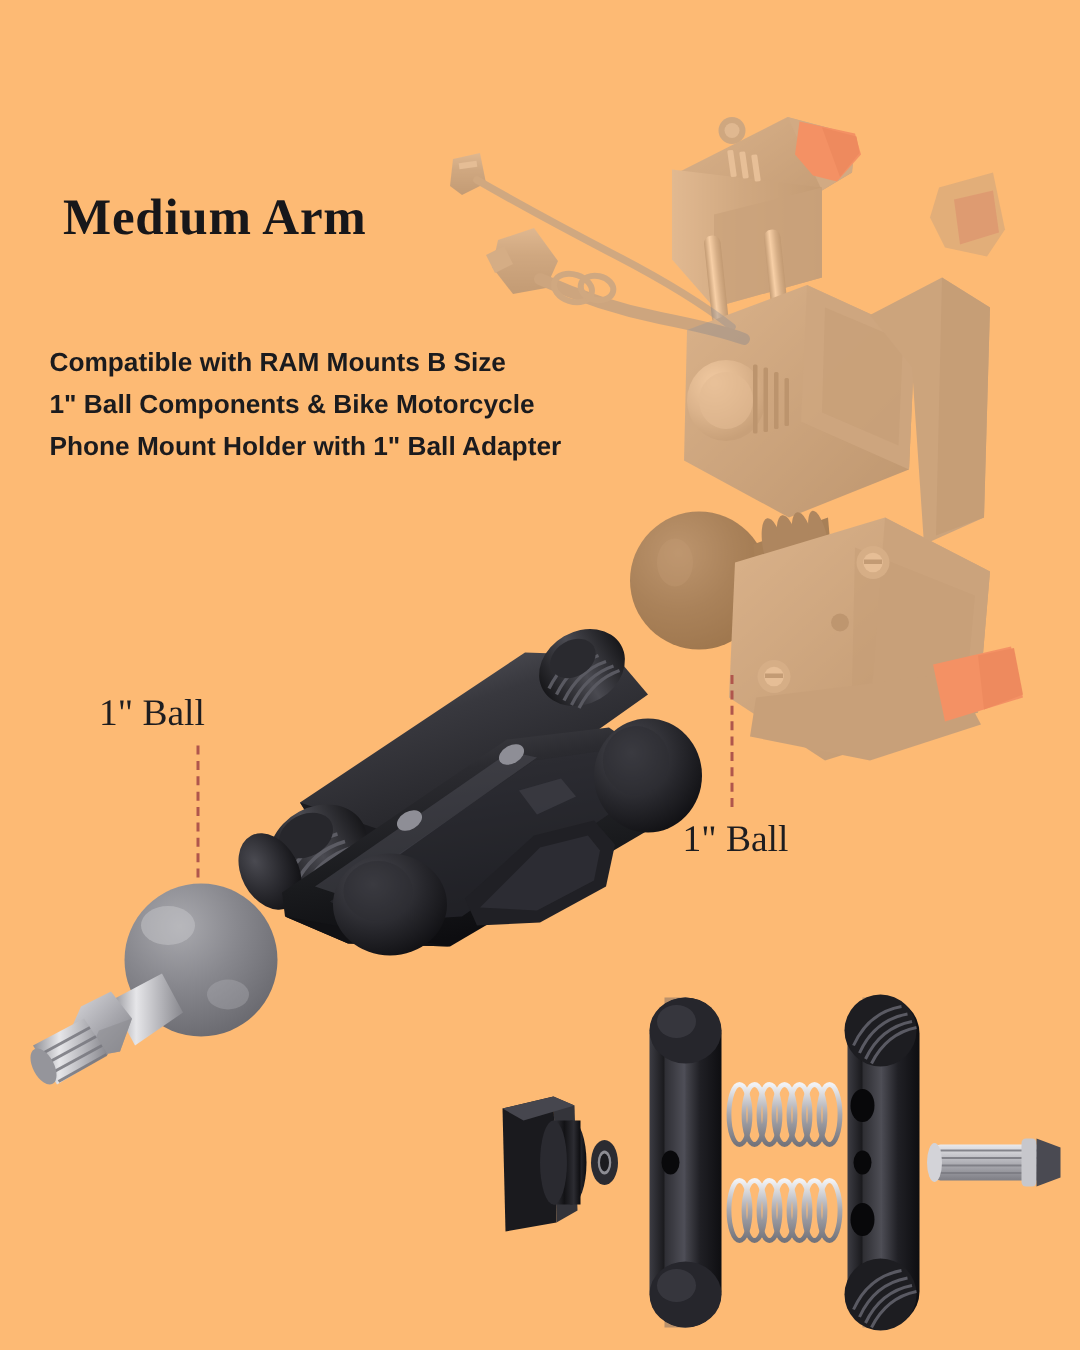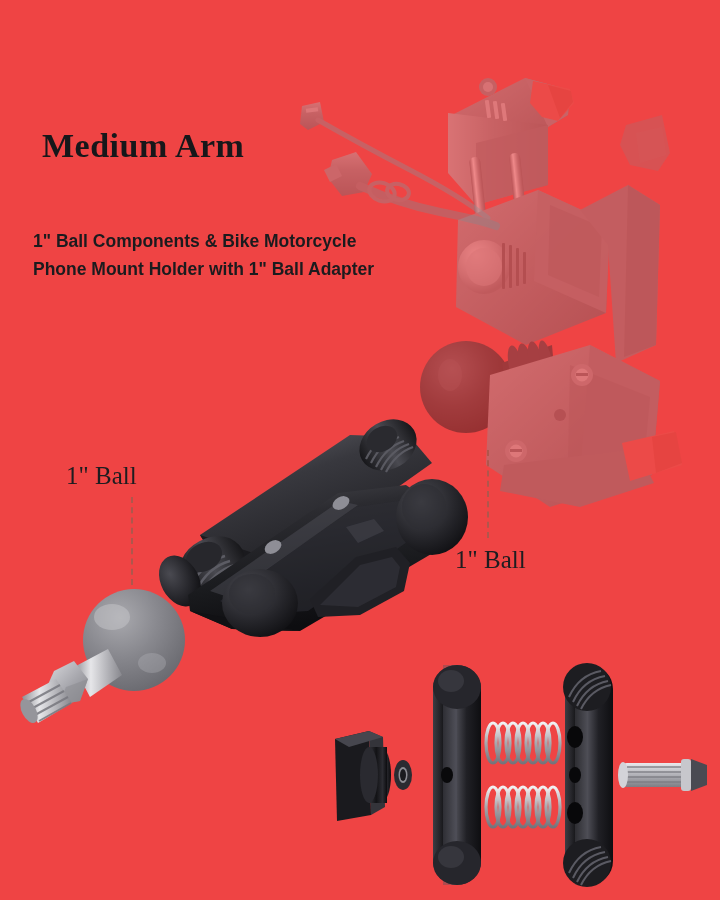--- a/index.html
+++ b/index.html
@@ -63,21 +63,21 @@
 
   
   .art { position: absolute; }
   .ghost { opacity: 0.40; }
 
   svg { display: block; overflow: visible; }
 </style>
 </head>
 <body>
 
-<div id="stage" style="background: #ef4444; text-decoration: underline;">
+<div id="stage" style="background: #fdba74; text-decoration: underline;">
 
   <div class="art ghost" style="left:430px; top:45px; width:290px; height:470px;">
     <svg width="290" height="470" viewBox="0 0 290 470">
       <defs>
         <linearGradient id="gmetal" x1="0" y1="0" x2="1" y2="0">
           <stop offset="0%" stop-color="#b9b9bd"></stop>
           <stop offset="45%" stop-color="#8f8f94"></stop>
           <stop offset="100%" stop-color="#707076"></stop>
         </linearGradient>
         <linearGradient id="gmetal2" x1="0" y1="0" x2="1" y2="1">
@@ -458,20 +458,21 @@
         <ellipse cx="298" cy="120" rx="5" ry="13" fill="#d3d3d8"></ellipse>
         <rect x="356" y="104" width="10" height="32" rx="3" fill="#c7c7cc"></rect>
         <path d="M366 104 L382 110 L382 130 L366 136 Z" fill="#4a4a52"></path>
       </g>
     </svg>
   </div>
 
   <div id="title">Medium Arm</div>
 
   <div id="desc">
+    <div>Compatible with RAM Mounts B Size</div>
     <div>1" Ball Components &amp; Bike Motorcycle</div>
     <div>Phone Mount Holder with 1" Ball Adapter</div>
   </div>
 
   <div class="callout" id="callout-left">1" Ball</div>
   <div class="leader" id="leader-left"></div>
 
   <div class="callout" id="callout-right">1" Ball</div>
   <div class="leader" id="leader-right"></div>
 

